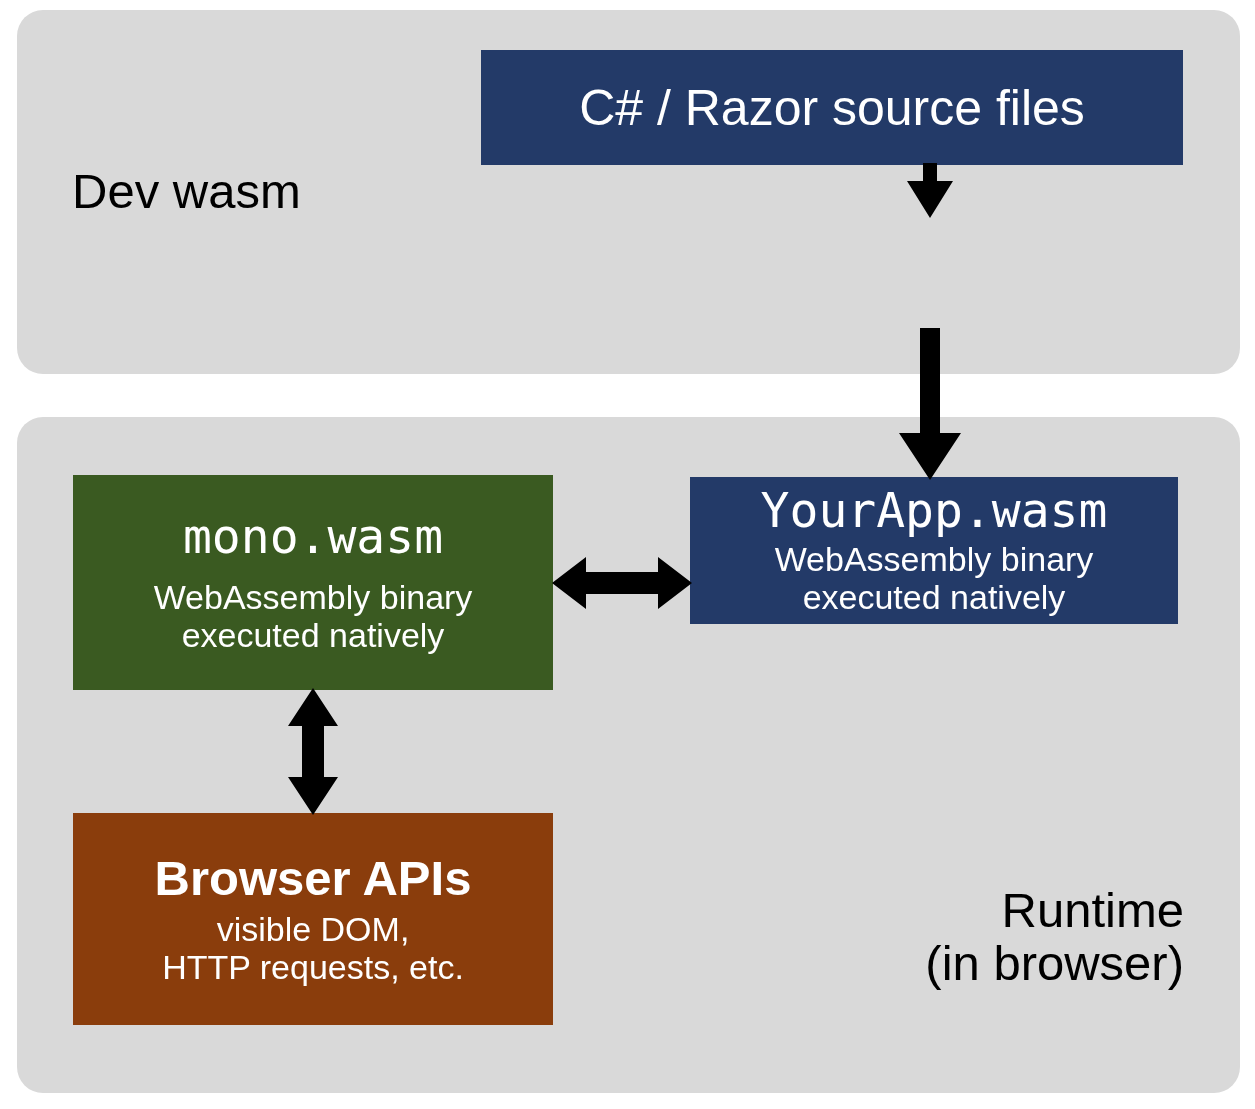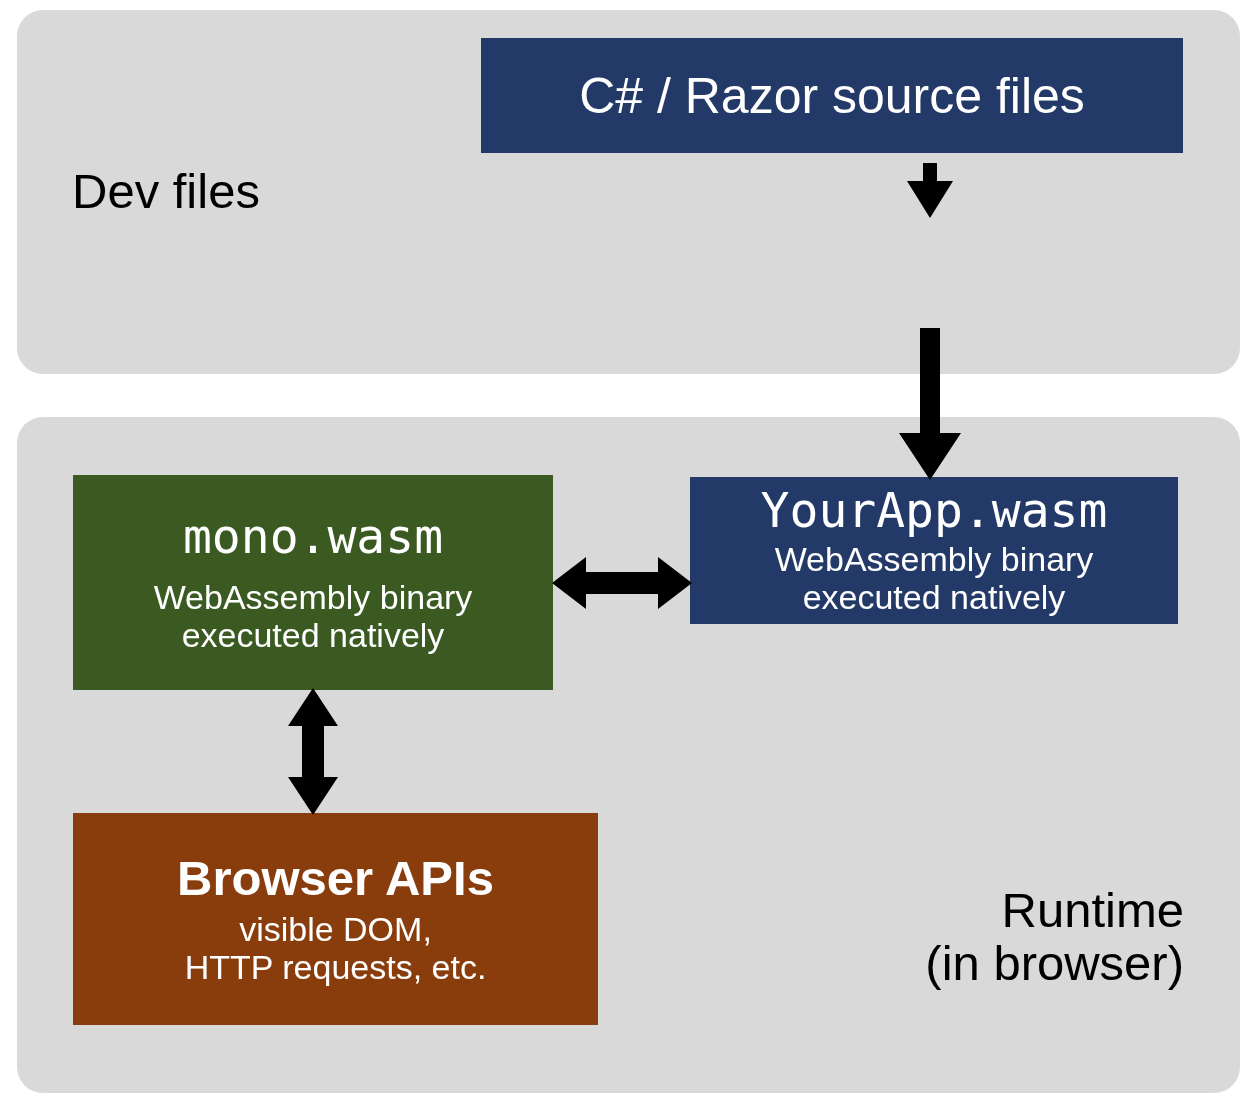--- a/index.html
+++ b/index.html
@@ -81,21 +81,21 @@
   }
   .box .subtitle {
     font-family: "Liberation Sans", sans-serif;
     font-weight: 400;
     line-height: 1.14;
     white-space: pre-line;
   }
 
   #box-source-files {
     left: 481px;
-    top: 38px;
+    top: 50px;
     width: 702px;
     height: 115px;
     background: #233a68;
   }
   #box-source-files .title { font-size: 50px; }
 
   #box-yourapp-dll {
     left: 481px;
     top: 215px;
     width: 702px;
@@ -120,41 +120,41 @@
     width: 488px;
     height: 147px;
     background: #233a68;
   }
   #box-yourapp-wasm .title { font-size: 48px; margin-bottom: 2px; }
   #box-yourapp-wasm .subtitle { font-size: 34px; }
 
   #box-browser-apis {
     left: 73px;
     top: 813px;
-    width: 525px;
+    width: 480px;
     height: 212px;
     background: #8a3d0c;
   }
   #box-browser-apis .title { font-size: 49px; font-weight: 700; margin-bottom: 4px; }
   #box-browser-apis .subtitle { font-size: 34px; }
 
   
   .arrow { position: absolute; }
   #arrow-source-to-dll { left: 898px; top: 163px; width: 64px; height: 55px; }
   #arrow-dll-to-wasm   { left: 892px; top: 328px; width: 76px; height: 152px; }
   #arrow-mono-to-app   { left: 552px; top: 549px; width: 140px; height: 68px; }
   #arrow-mono-to-dom   { left: 281px; top: 688px; width: 64px; height: 127px; }
 </style>
 </head>
 <body>
 
 <div id="stage">
 
   <div class="panel" id="panel-dev-time"></div>
-  <div class="panel-caption" id="caption-dev-time">Dev files</div>
+  <div class="panel-caption" id="caption-dev-time">Dev wasm</div>
 
   <div class="panel" id="panel-runtime"></div>
   <div class="panel-caption" id="caption-runtime">Runtime
 (in browser)</div>
 
   <div class="box" id="box-source-files">
     <div class="title">C# / Razor source files</div>
   </div>
 
 

